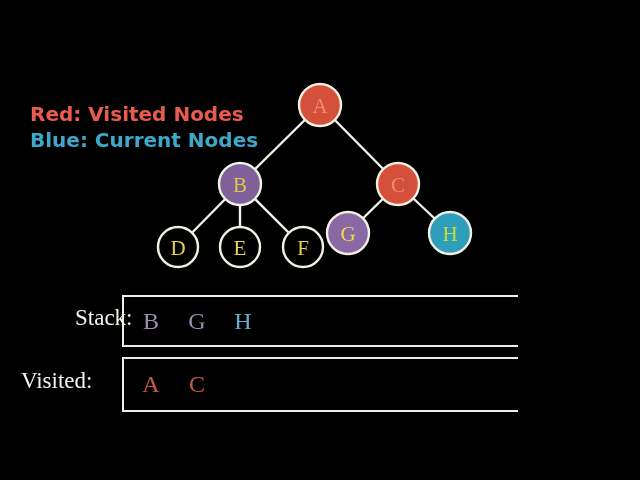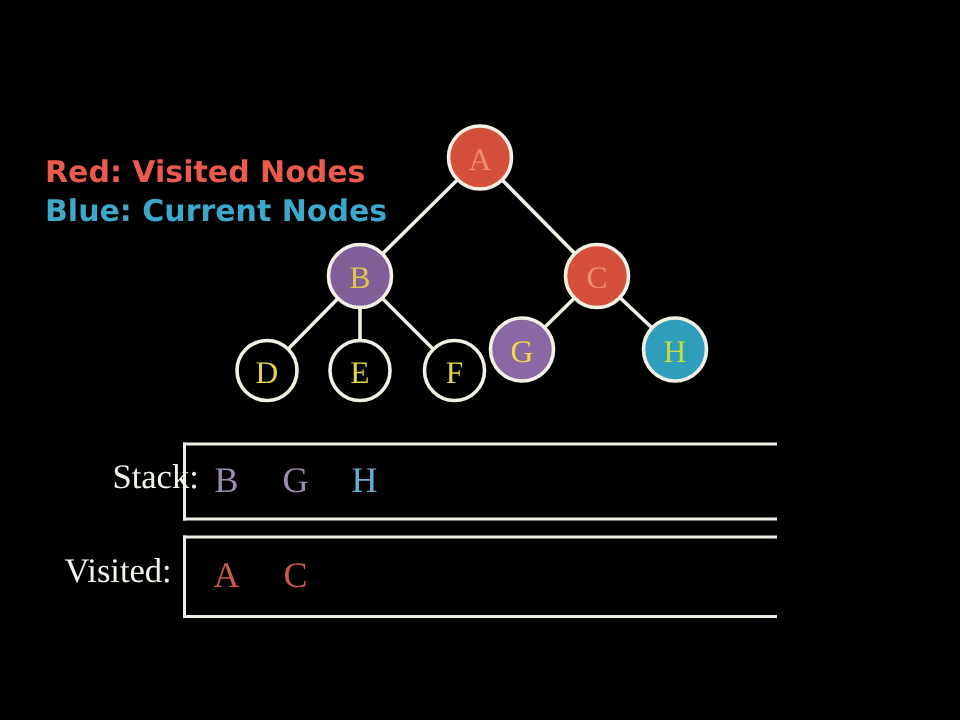--- a/index.html
+++ b/index.html
@@ -41,21 +41,21 @@
   }
   
   .row-label {
     position: absolute;
     color: #F5F3EC;
     font-size: 23px;
     z-index: 2;
     white-space: nowrap;
   }
   #stack-label   { left: 39px; top: 305px; margin-left: 36px; }
-  #visited-label { left: 43px; top: 368px; }
+  #visited-label { left: 21px; top: 368px; }
   .list-box {
     position: absolute;
     left: 122px;
     width: 396px;
     box-sizing: border-box;
     border-top: 2.4px solid #F0EDE4;
     border-left: 2.4px solid #F0EDE4;
     border-bottom: 2.4px solid #F0EDE4;
     border-right: none;
     display: flex;

